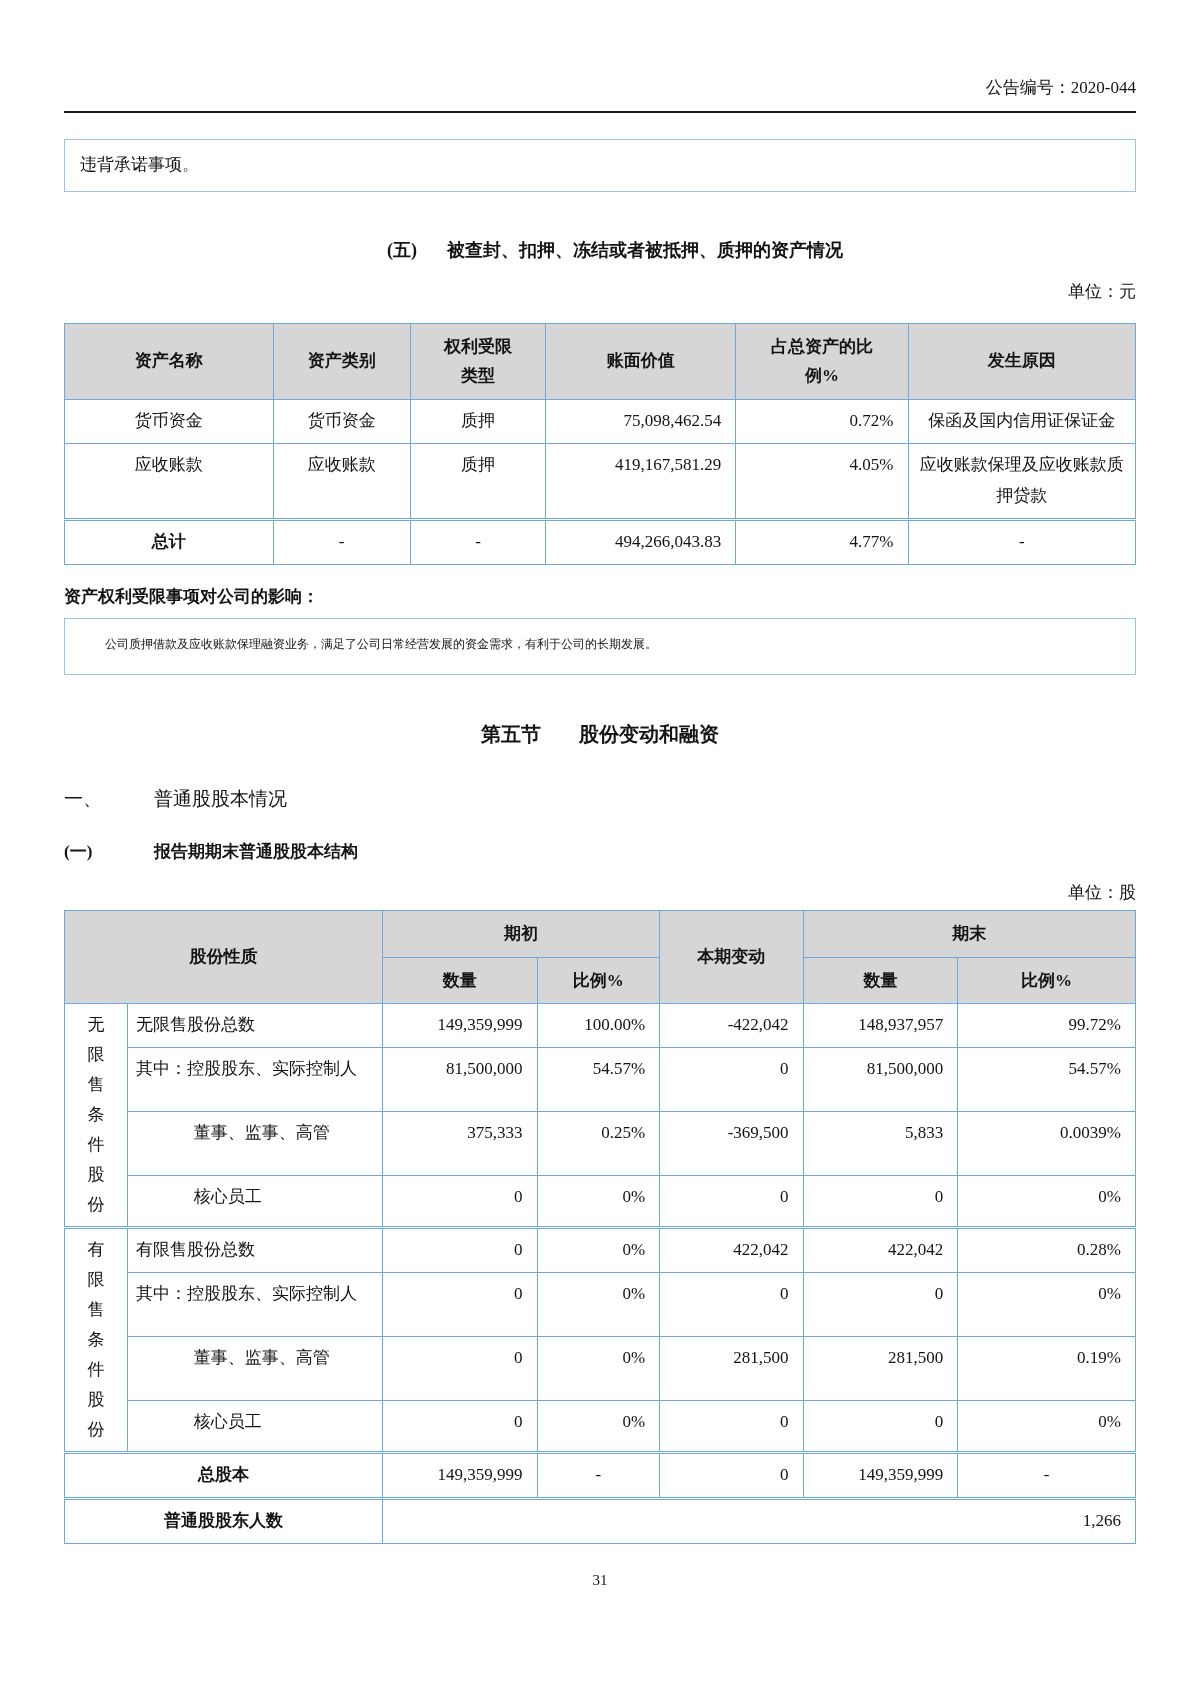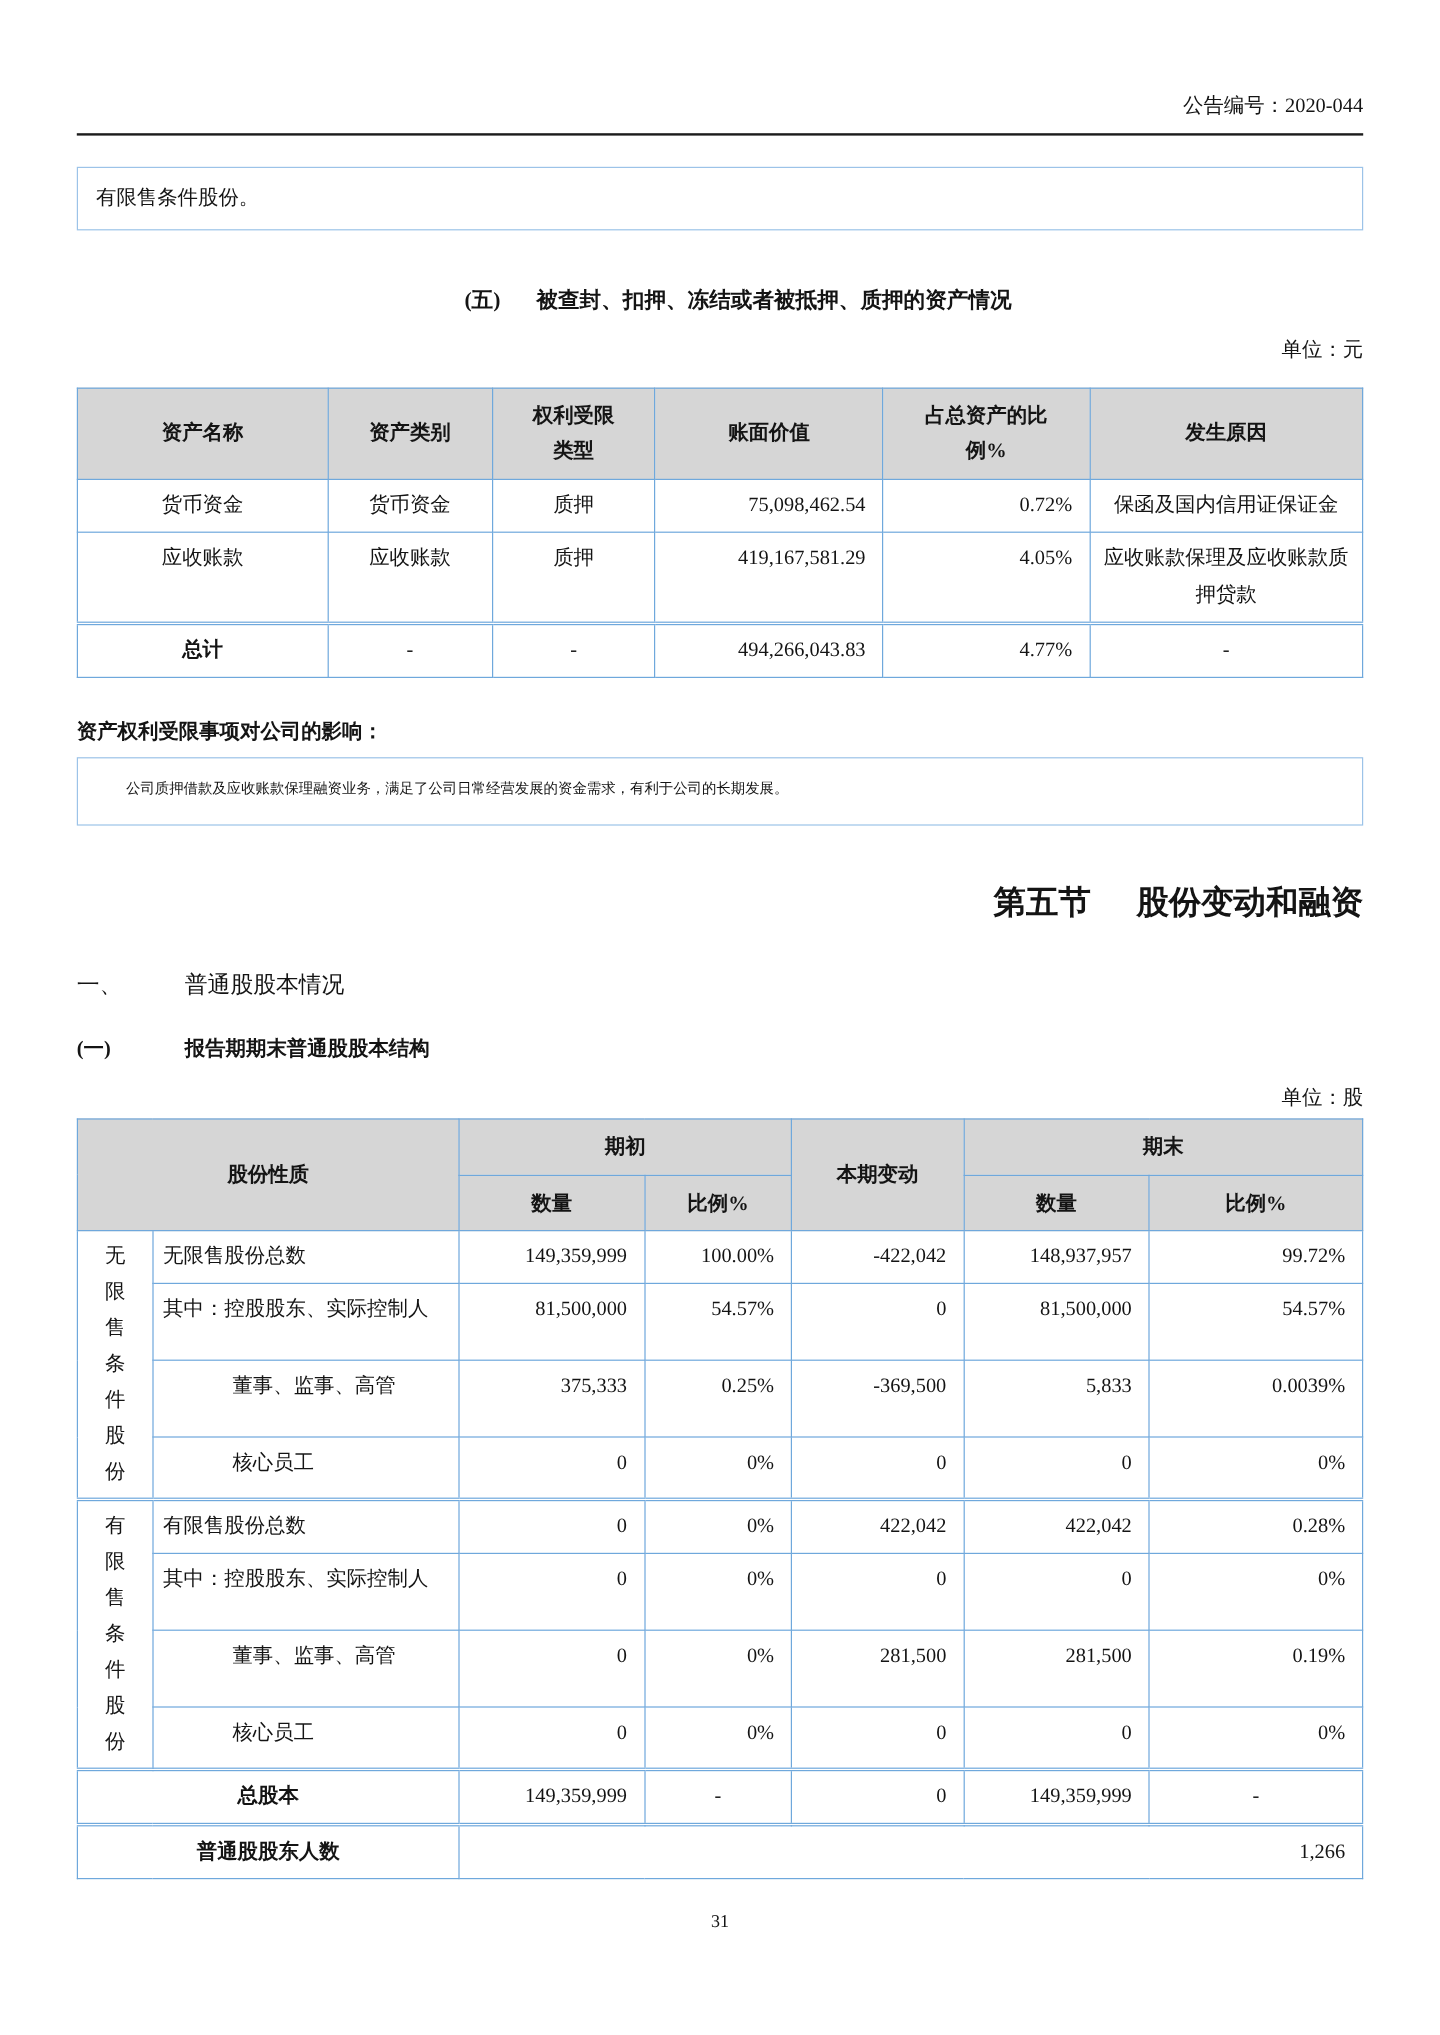--- a/index.html
+++ b/index.html
@@ -25,22 +25,22 @@
   .impact-box {
     margin-top:10px; border:1px solid #9cc3e8;
     padding:12px 16px 16px; font-size:12px; line-height:2.25;
   }
   .impact-box p { text-indent:2em; }
 
   
   .h-section { margin-top:46px; font-size:18px; font-weight:bold;text-align:center; }
   .h-num { display:inline-block; width:90px; }
   .unit-line { margin-top:18px; text-align:right; font-size:17px; }
-  .impact-title { margin-top:33px; font-size:17px; font-weight:bold; }
-  .chapter-title { margin-top:46px; text-align:right; font-size:27px; font-weight:bold; }
+  .impact-title { margin-top:20px; font-size:17px; font-weight:bold; }
+  .chapter-title { margin-top:46px; text-align:center; font-size:20px; font-weight:bold; }
   .chapter-title .chap-no { margin-right:38px; }
   .h1-heading { margin-top:38px; font-size:19px; font-weight:normal; }
   .h2-heading { margin-top:28px; font-size:17px; font-weight:bold; }
 
   
   table { border-collapse:collapse; width:100%; font-size:17px; table-layout:fixed; }
   th, td { border:1px solid #6fa8dc; }
   th {
     background:#d6d6d6; font-weight:bold; text-align:center;
     vertical-align:middle; padding:8px 4px; line-height:1.75;
@@ -71,21 +71,21 @@
 </head>
 <body>
 
 <div class="page">
 
   <div class="doc-header">
     <span>公告编号：2020-044</span>
   </div>
 
   <div class="note-box">
-    <p>有限售条件股份。</p>
+    <p>违背承诺事项。</p>
   </div>
 
   <div class="h-section">
     <span class="h-num">(五)</span><span>被查封、扣押、冻结或者被抵押、质押的资产情况</span>
   </div>
 
   <div class="unit-line">单位：元</div>
 
   <table class="t1">
     <colgroup>

